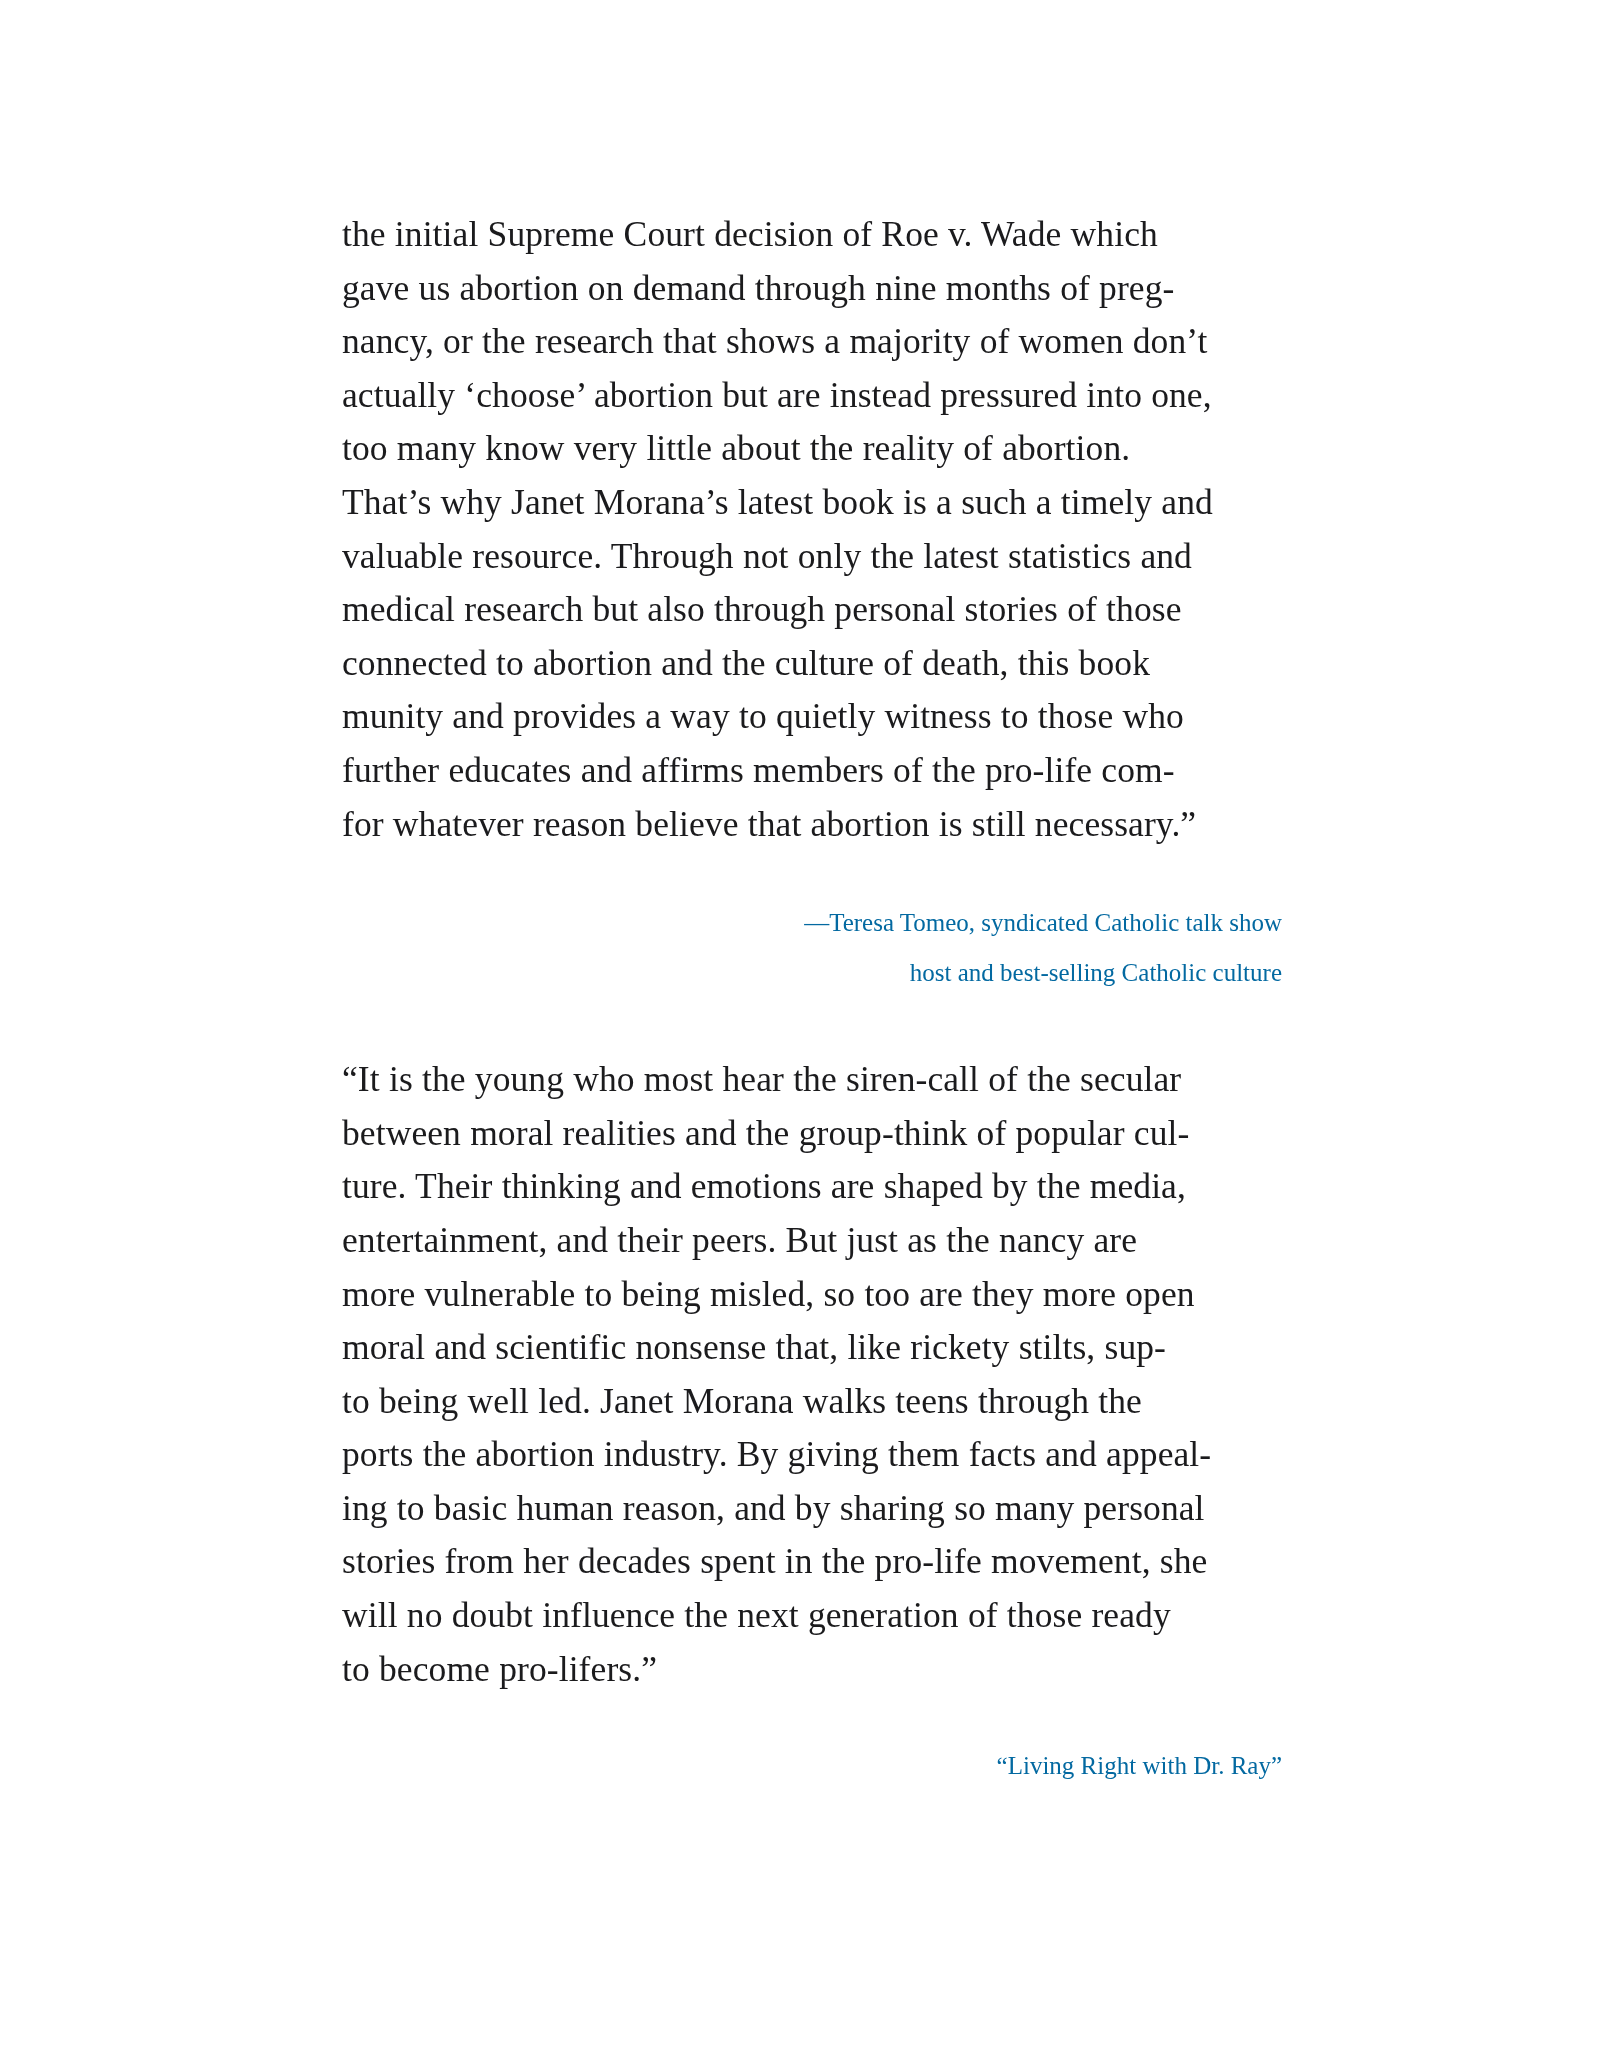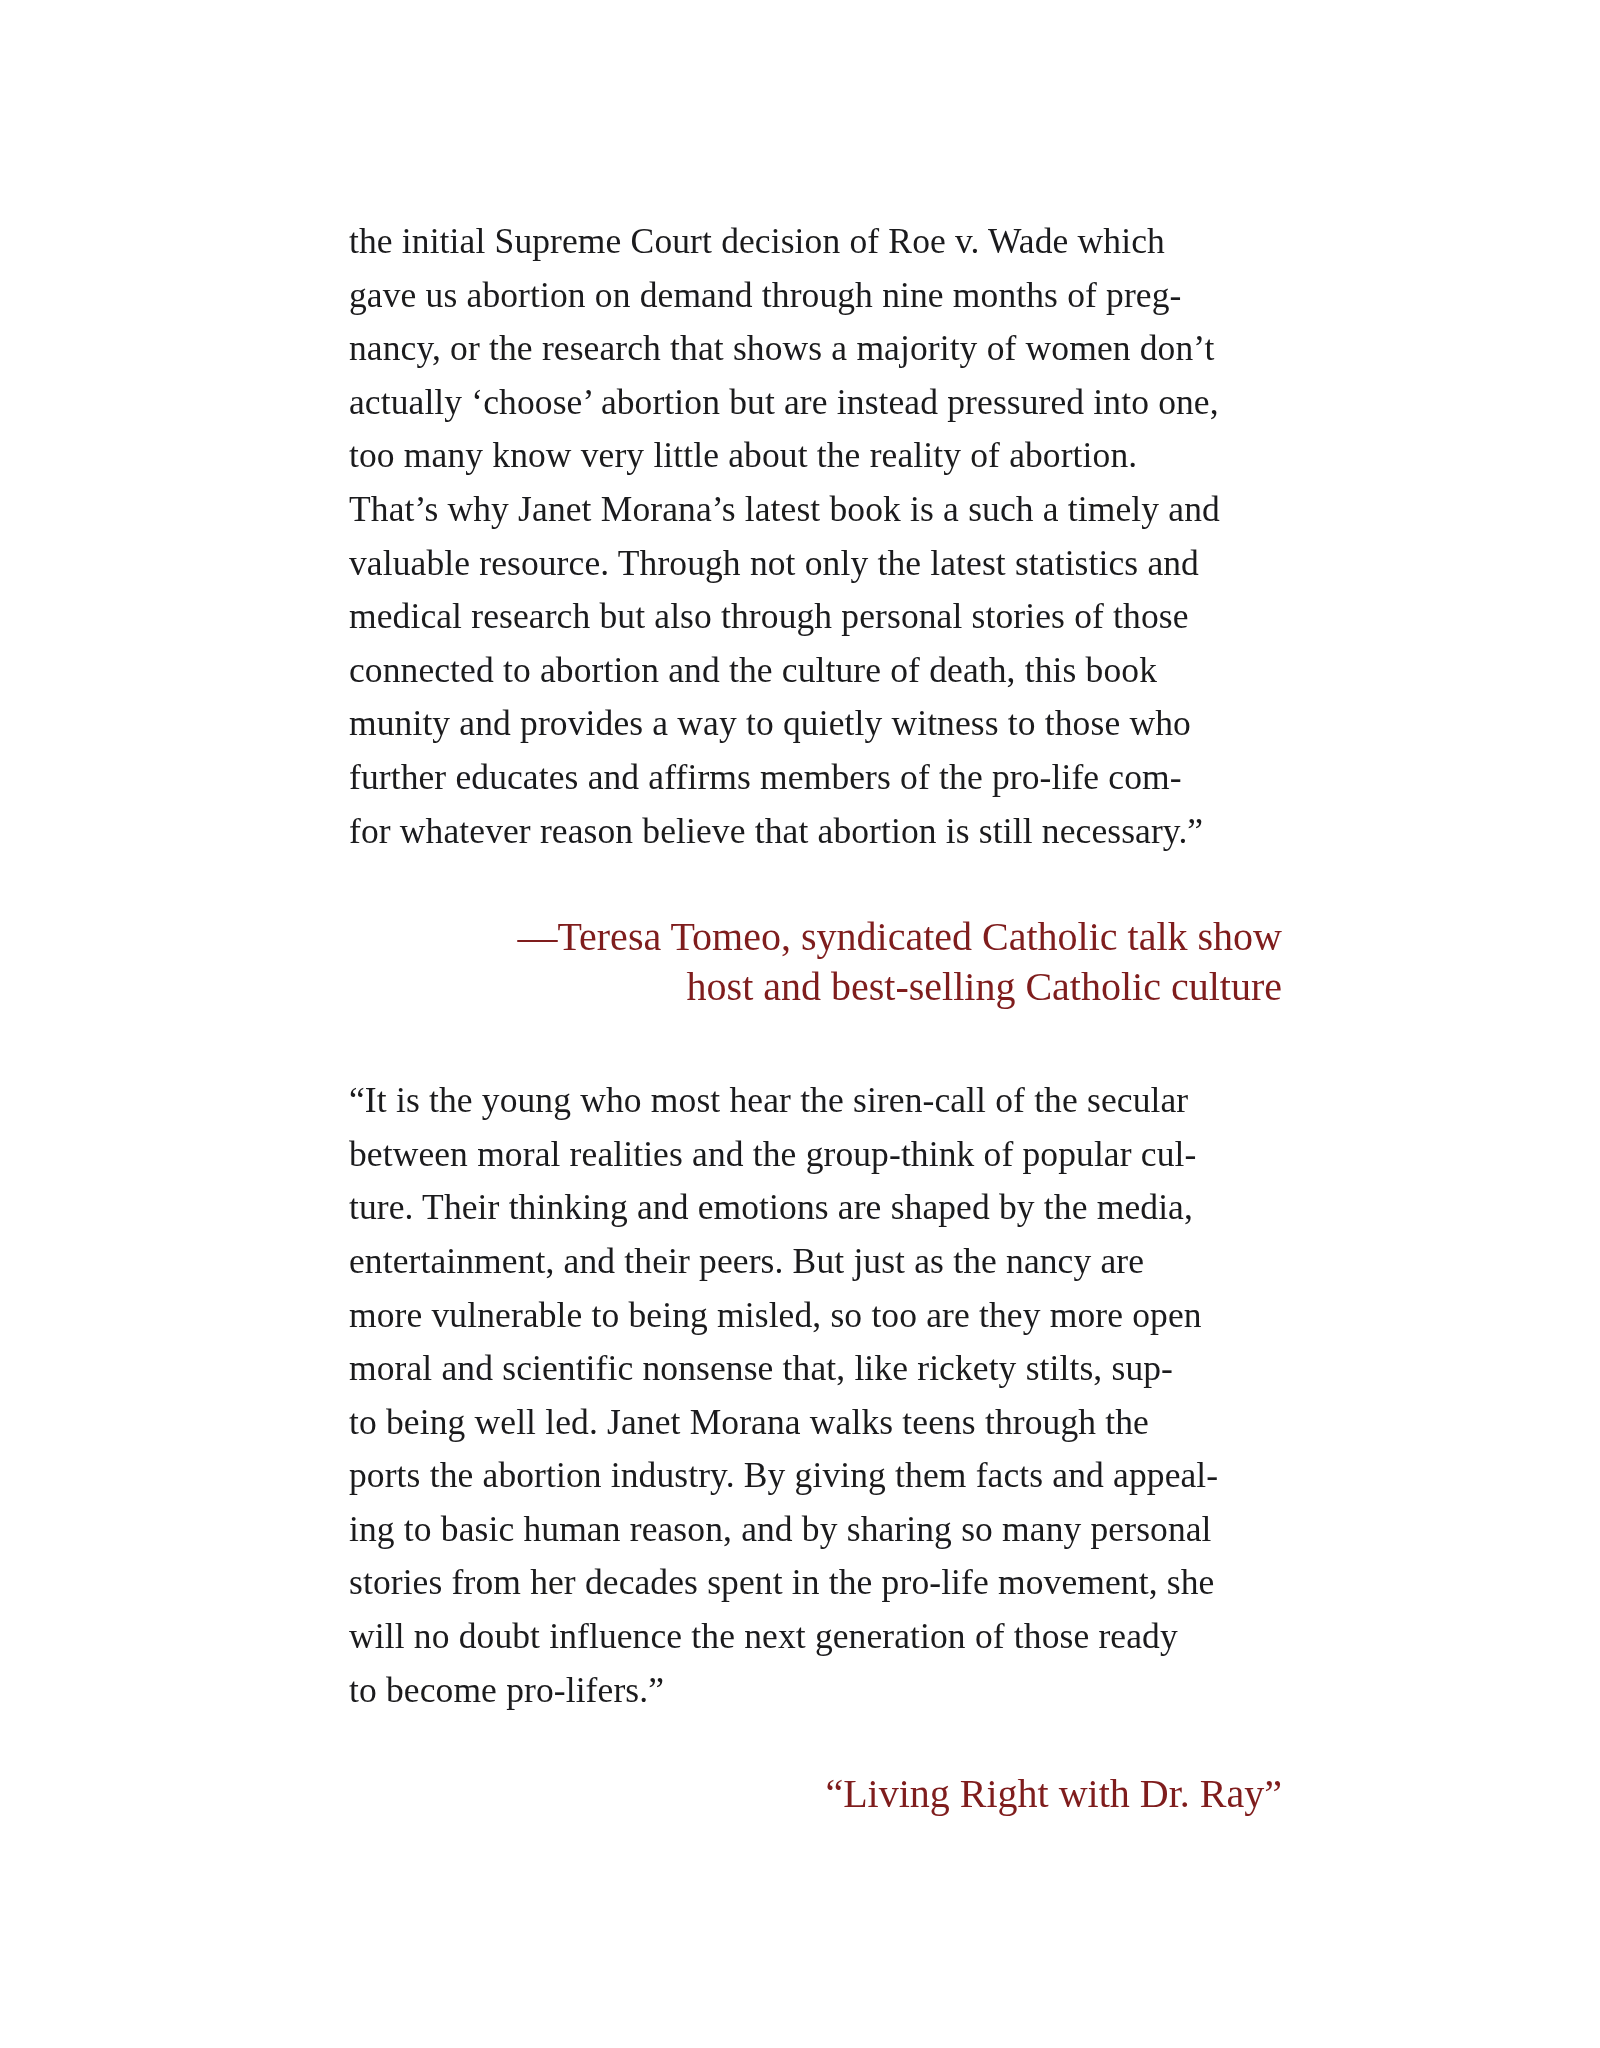--- a/index.html
+++ b/index.html
@@ -22,21 +22,21 @@
     top: 207px;
     width: 941px;
   }
   .body-para {
     font-family: "Liberation Serif", "DejaVu Serif", serif;
     font-size: 35.5px;
     line-height: 53.6px;
     color: #1b1b1d;
     text-align: justify;
     text-justify: inter-word;
-    margin: 8px;
+    margin: 1px;
     hyphens: none;
     -webkit-hyphens: none;
     letter-spacing: 0.1px;
     word-spacing: 0.2px;
   }
   .body-para .ln {
     display: block;
     white-space: pre;
     text-align: justify;
   }
@@ -44,23 +44,23 @@
   .body-para .ln::after {
     content: "";
     display: inline-block;
     width: 100%;
   }
   .body-para .ln.last::after {
     display: none;
   }
   .attribution {
     font-family: "Liberation Serif", "DejaVu Serif", serif;
-    font-size: 40px;
+    font-size: 25px;
     line-height: 50px;
-    color: #7f1d1d;
+    color: #0369a1;
     text-align: right;
     margin: 0;
   }
   .attribution .ln {
     display: block;
     white-space: pre;
   }
   .gap-after-para-1 { height: 46px; }
   .gap-after-attr-1 { height: 54px; }
   .gap-after-para-2 { height: 44px; }

